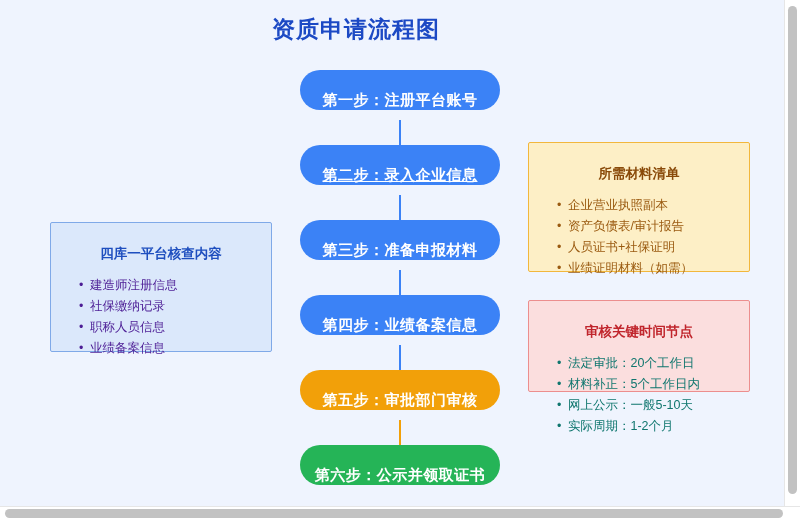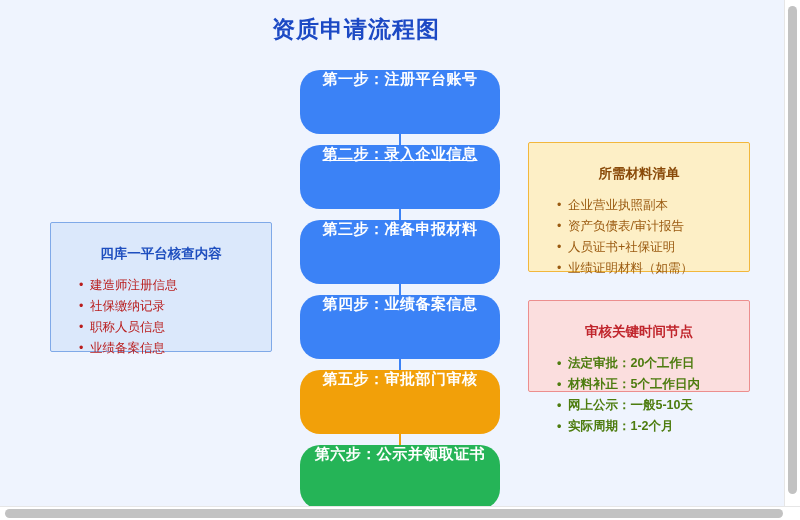--- a/index.html
+++ b/index.html
@@ -82,24 +82,24 @@
     font-weight: bold;
     color: #1c49c4;
     letter-spacing: 1px;
   }
 
   
   .flow-box {
     position: absolute;
     left: 300px;
     width: 200px;
-    height: 64px;
+    height: 40px;
     border-radius: 20px;
     display: flex;
-    align-items: flex-start;
+    align-items: flex-end;
     justify-content: center;
     color: #ffffff;
     font-size: 15px;
     font-weight: bold;
     letter-spacing: 0.5px;
     box-sizing: border-box;
   }
   .flow-box.blue   { background: #3b82f6; }
   .flow-box.orange { background: #f2a009; }
   .flow-box.green  { background: #25b457; }
@@ -163,21 +163,21 @@
   
   .panel-siku {
     left: 50px;
     top: 222px;
     width: 222px;
     height: 130px;
     background: #dbe8fb;
     border-color: #7fa9e8;
   }
   .panel-siku .info-title { color: #1f4fbf; }
-  .panel-siku .info-list li { color: #b91c1c; }
+  .panel-siku .info-list li { color: #4c1d95; }
 
   
   .panel-materials {
     left: 528px;
     top: 142px;
     width: 222px;
     height: 130px;
     background: #fdefc6;
     border-color: #f2b73c;
   }
@@ -187,21 +187,21 @@
   
   .panel-timing {
     left: 528px;
     top: 300px;
     width: 222px;
     height: 92px;
     background: #fbdede;
     border-color: #ec8e8e;
   }
   .panel-timing .info-title { color: #c0252c; }
-  .panel-timing .info-list li { color: #4d7c0f; font-weight: bold; }
+  .panel-timing .info-list li { color: #0f766e; }
 </style>
 </head>
 <body>
 
 <div id="canvas">
 
   <div class="page-surface"></div>
 
   <div class="chart-title">资质申请流程图</div>
 

